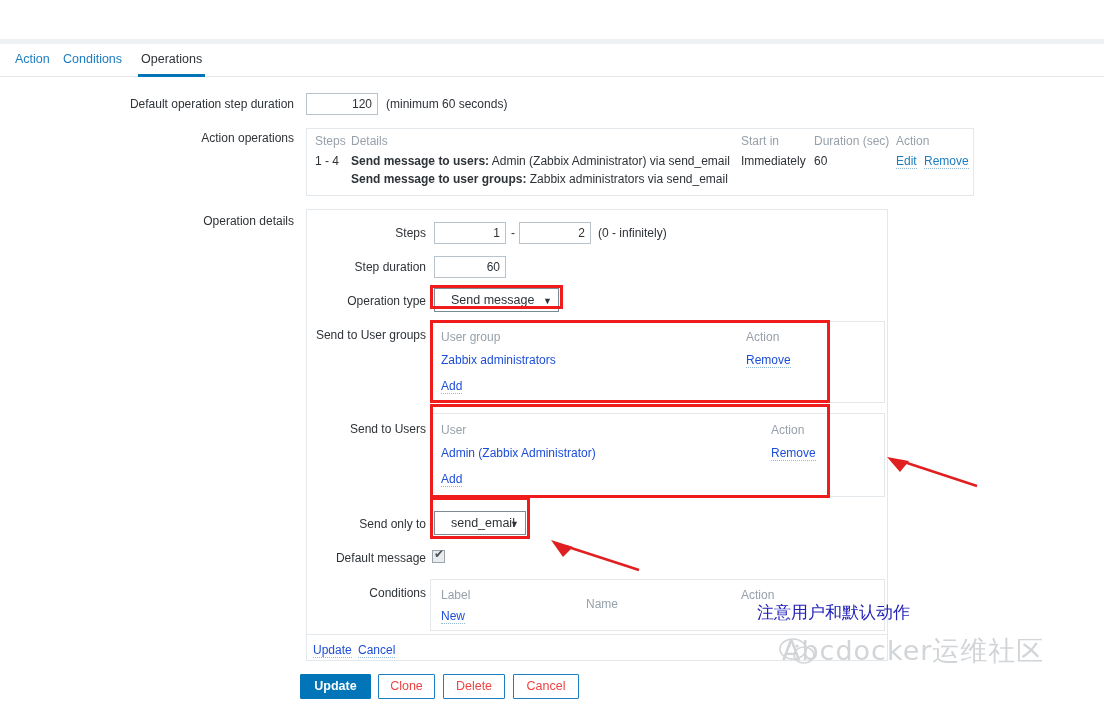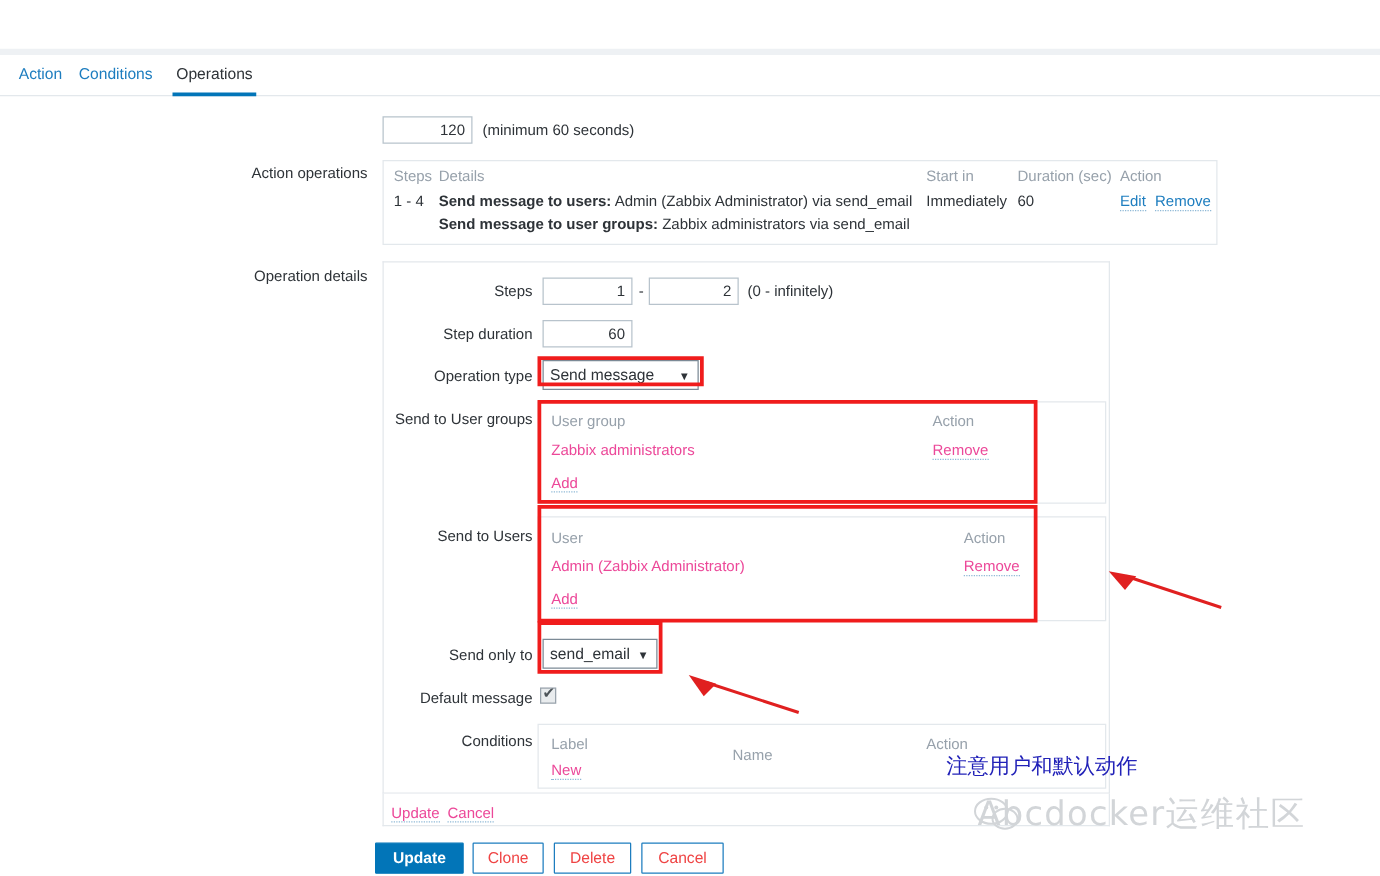--- a/index.html
+++ b/index.html
@@ -89,27 +89,27 @@
   .opfooter {
     position:absolute; left:306px; top:635px; width:582px; height:26px;
     border:1px solid #e3e8ec; border-top:none; background:#fff;
   }
 
   
   .listbox {
     position:absolute; border:1px solid #e3e8ec; background:#fff;
   }
   .lb-th { position:absolute; font-size:12px; color:#97a1ab; white-space:nowrap; }
-  .lb-td { position:absolute; font-size:12px; color:#ec4899; white-space:nowrap; }
+  .lb-td { position:absolute; font-size:12px; color:#1d4ed8; white-space:nowrap; }
 
   
   .sel {
     position:absolute; border:1px solid #7c8a96; background:#fff;
     height:24px; line-height:22px; font-size:12.5px; color:#2e3338;
-    padding-left:5px; cursor:pointer;
+    padding-left:16px; cursor:pointer;
   }
   .sel .caret {
     position:absolute; right:6px; top:0; font-size:9px; color:#2e3338; line-height:24px;
   }
 
   
   .cbx {
     position:absolute; width:13px; height:13px;
     border:1px solid #9aa4ad; background:#e9ecee; cursor:pointer;
   }
@@ -150,20 +150,21 @@
 <div id="page">
 
   <div class="header-gap"></div>
 
   <div class="tabbar">
     <div class="tab" id="tab0">Action</div>
     <div class="tab" id="tab1">Conditions</div>
     <div class="tab active" id="tab2">Operations</div>
   </div>
 
+  <div class="flabel" style="left:0; top:97px; width:294px;">Default operation step duration</div>
   <input class="txtinput" style="position: absolute; left: 306px; top: 93px; width: 72px;" value="120">
   <div class="hint" style="position:absolute; left:386px; top:97px;">(minimum 60 seconds)</div>
 
   <div class="flabel" style="left:0; top:131px; width:294px;">Action operations</div>
 
   <div class="ops-table">
     <div class="ops-th" style="left:8px;">Steps</div>
     <div class="ops-th" style="left:44px;">Details</div>
     <div class="ops-th" style="left:434px;">Start in</div>
     <div class="ops-th" style="left:507px;">Duration (sec)</div>

